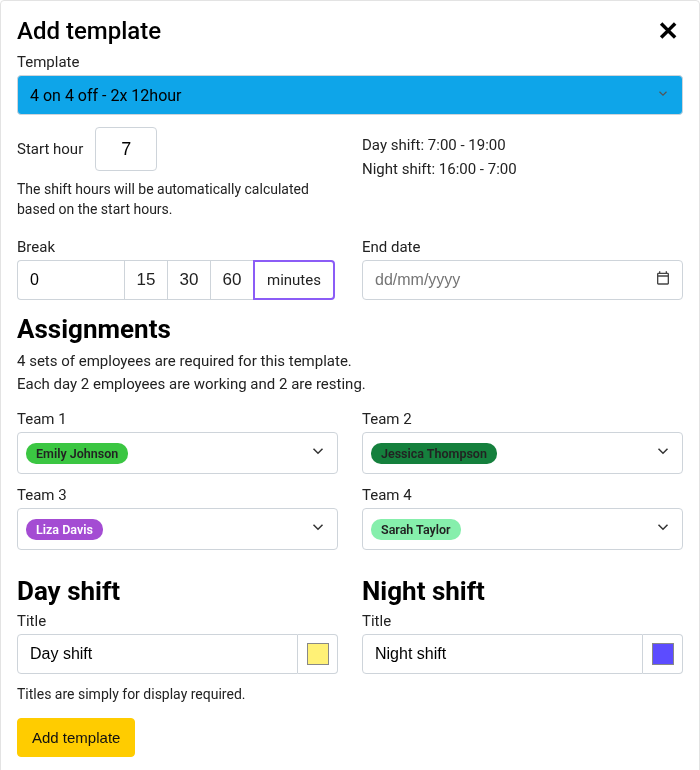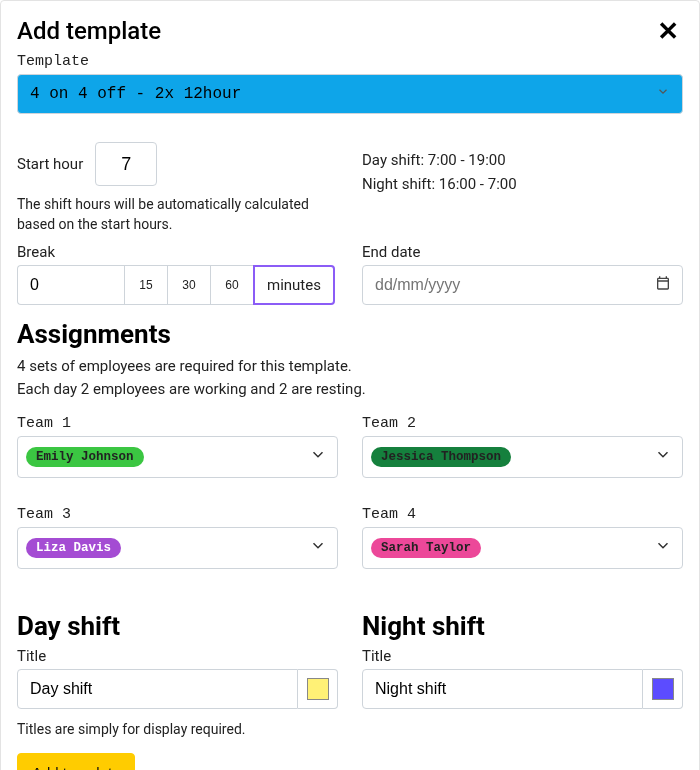--- a/index.html
+++ b/index.html
@@ -37,21 +37,21 @@
     background: none;
     color: #000;
     padding: 0 4px;
   }
   .label {
     font-size: 15px;
     color: #222;
     margin-bottom: 4px;
     display: block;
   }
-  .form-group { margin-bottom: 28px; font-family: Liberation Mono, monospace; }
+  .form-group { margin-bottom: 12px; }
   .select-control {
     width: 100%;
     height: 40px;
     padding: 6px 36px 6px 12px;
     font-size: 16px;
     border: 1px solid #ced4da;
     border-radius: 4px;
     background: #0ea5e9;
     position: relative;
     display: flex;
@@ -110,21 +110,21 @@
     font-size: 16px;
     border: 1px solid #ced4da;
     border-radius: 4px 0 0 4px;
     border-right: none;
   }
   .seg-btn {
     width: 44px;
     height: 40px;
     border: 1px solid #ced4da;
     background: #fff;
-    font-size: 12px;
+    font-size: 17px;
     color: #222;
     cursor: pointer;
     margin-left: -1px;
   }
   .suffix {
     height: 40px;
     padding: 0 12px;
     display: flex;
     align-items: center;
     border: 2px solid #8b5cf6;
@@ -275,21 +275,21 @@
       </div>
       <div class="help">The shift hours will be automatically calculated based on the start hours.</div>
     </div>
     <div class="col shift-info">
       <div>Day shift: 7:00 - 19:00</div>
       <div>Night shift: 16:00 - 7:00</div>
     </div>
   </div>
 
   
-  <div class="row2" style="margin-top:8px;">
+  <div class="row2" style="margin-top:18px;">
     <div class="col">
       <span class="label">Break</span>
       <div class="break-group">
         <input class="break-input" type="text" value="0" style="">
         <button class="seg-btn">15</button>
         <button class="seg-btn">30</button>
         <button class="seg-btn">60</button>
         <span class="suffix">minutes</span>
       </div>
     </div>
@@ -346,21 +346,21 @@
         <span class="chevron-lg">
           <svg viewBox="0 0 24 24">
               <polyline points="6 9 12 15 18 9"></polyline>
             </svg>
         </span>
       </div>
     </div>
     <div class="col form-group">
       <span class="label">Team 4</span>
       <div class="team-select">
-        <span class="chip" style="background:#ec4899;">Sarah Taylor</span>
+        <span class="chip" style="background:#86efac;">Sarah Taylor</span>
         <span class="chevron-lg">
           <svg viewBox="0 0 24 24">
               <polyline points="6 9 12 15 18 9"></polyline>
             </svg>
         </span>
       </div>
     </div>
   </div>
 
   

